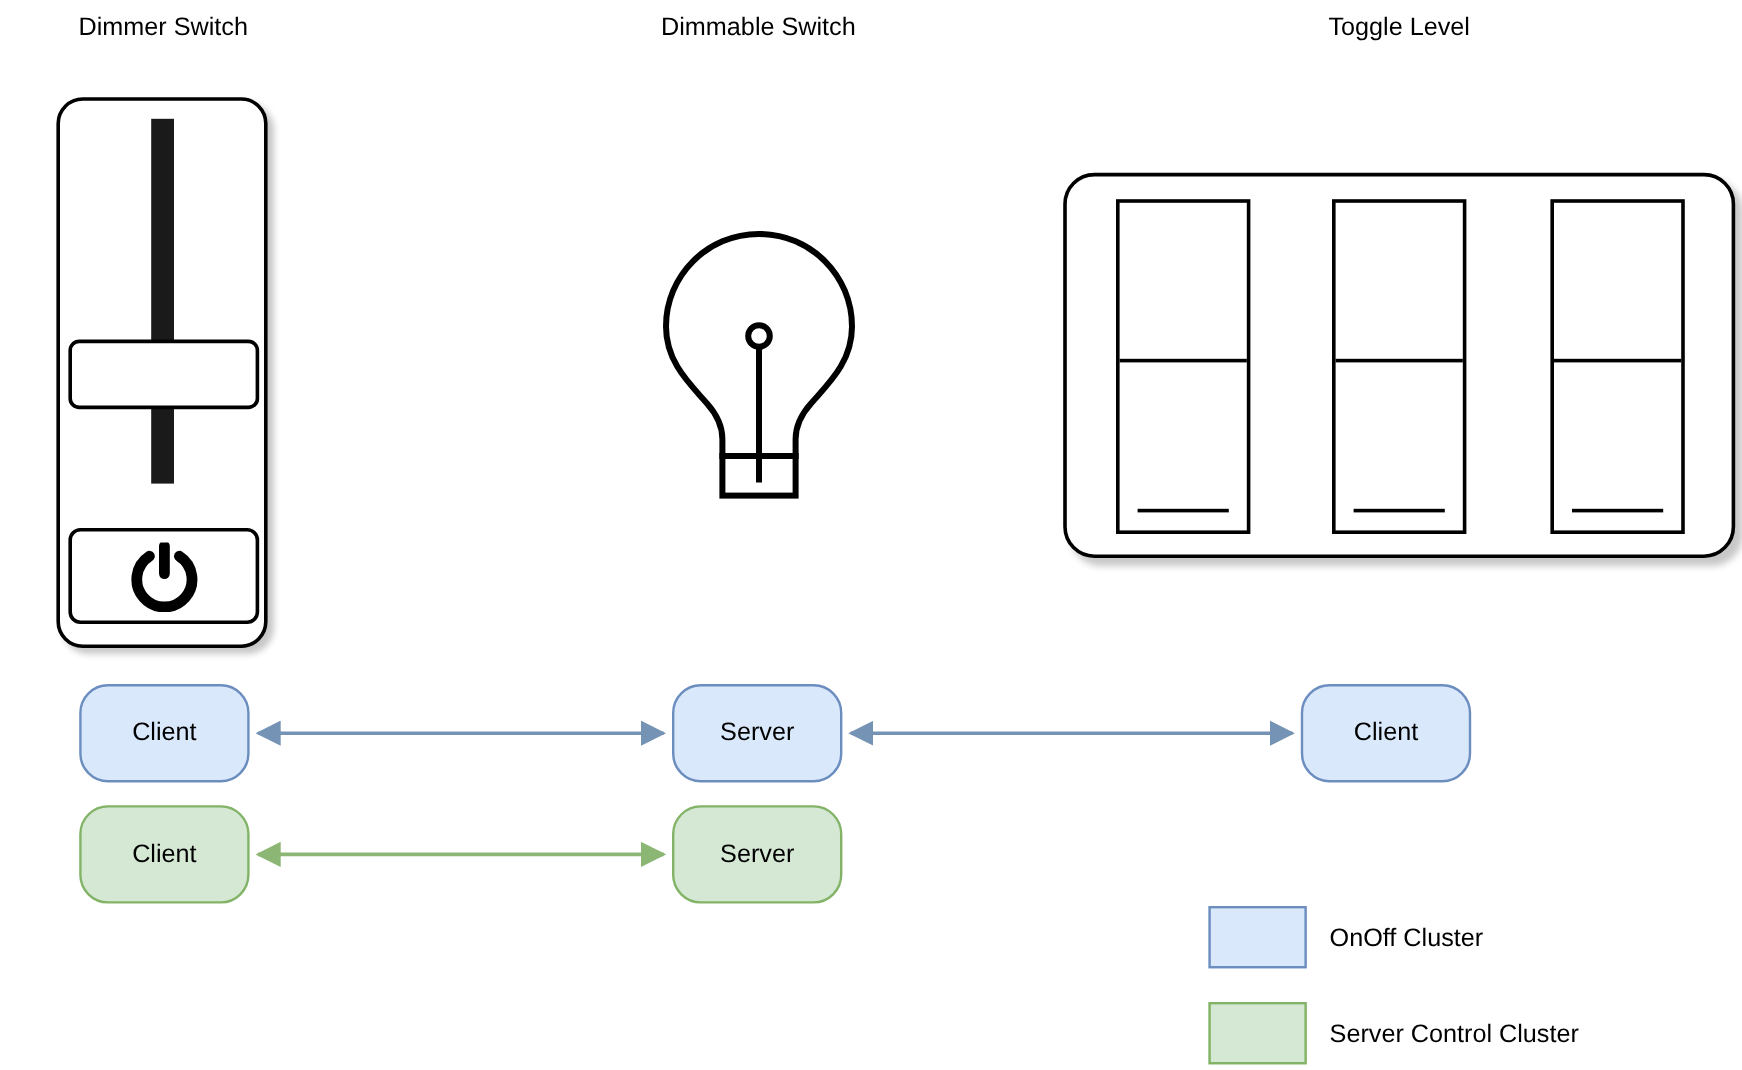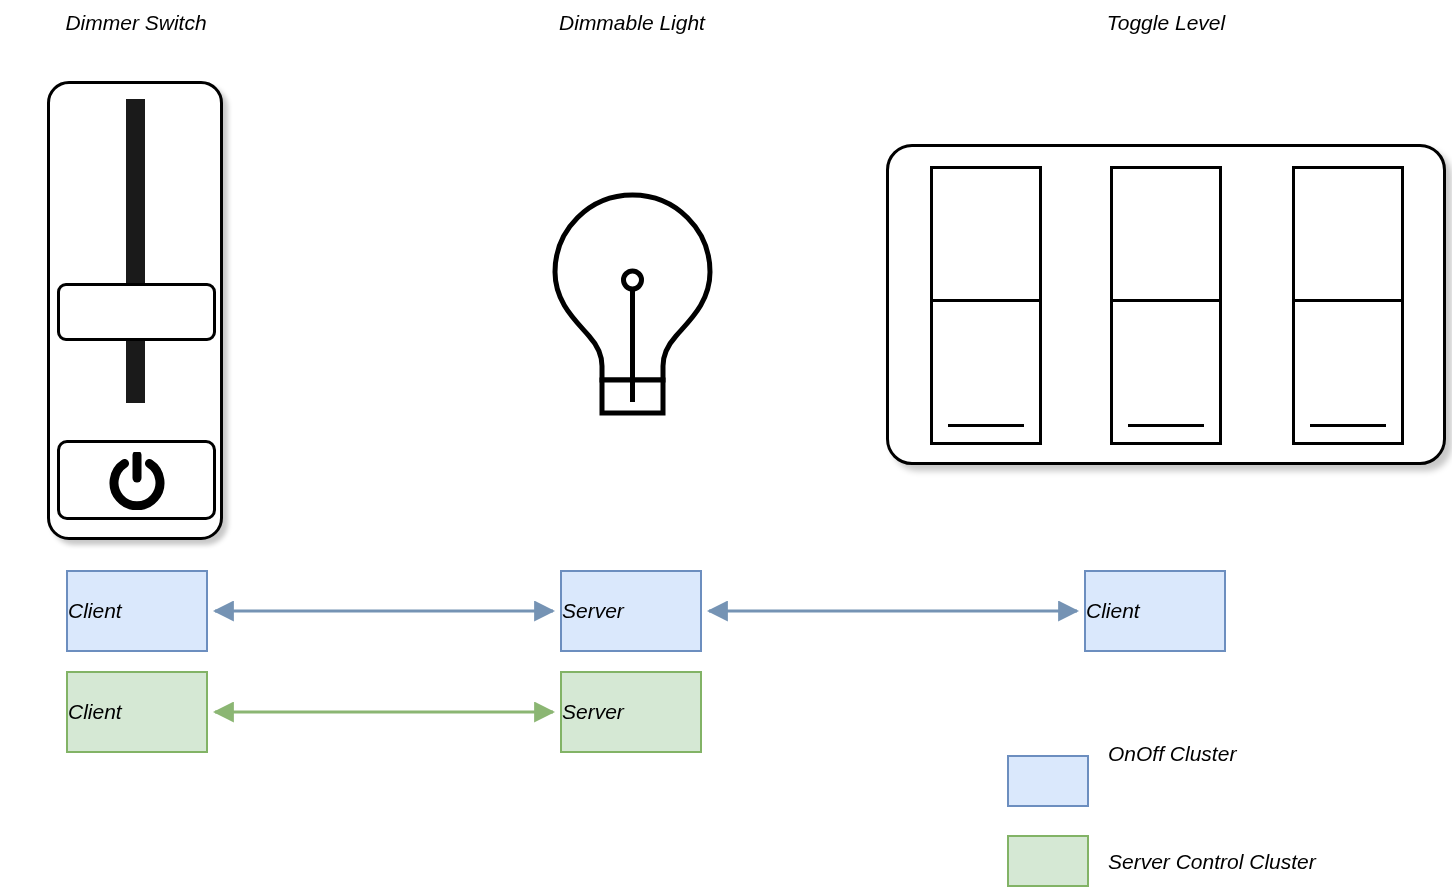--- a/index.html
+++ b/index.html
@@ -10,21 +10,20 @@
   body {
     font-family: "Liberation Sans", sans-serif;
     color: #000000;
   }
   #canvas {
     position: relative;
     width: 1452px;
     height: 892px;
     overflow: hidden;
     background: #ffffff;
-    font-style: italic;
   }
 
   
   .col-title {
     position: absolute;
     font-size: 21px;
     line-height: 26px;
     color: #000;
     white-space: nowrap;
     text-align: center;
@@ -132,24 +131,25 @@
     height: 0;
     border-top: 3px solid #000;
   }
 
   
   .cbox {
     position: absolute;
     box-sizing: border-box;
     display: flex;
     align-items: center;
-    justify-content: flex-start;
+    justify-content: center;
     font-size: 21px;
     line-height: 24px;
     color: #000;
+    border-radius: 24px;
   }
   .cbox.blue {
     background: #dae8fc;
     border: 2px solid #6c8ebf;
   }
   .cbox.green {
     background: #d5e8d4;
     border: 2px solid #82b366;
   }
 
@@ -185,21 +185,21 @@
     color: #000;
     white-space: nowrap;
   }
 </style>
 </head>
 <body>
 
 <div id="canvas">
 
   <div class="col-title" style="left:136px; top:10px;">Dimmer Switch</div>
-  <div class="col-title" style="left:632px; top:10px;">Dimmable Light</div>
+  <div class="col-title" style="left:632px; top:10px;">Dimmable Switch</div>
   <div class="col-title" style="left:1166px; top:10px;">Toggle Level</div>
 
   <div class="dimmer-body"></div>
   <div class="dimmer-track"></div>
   <div class="dimmer-knob"></div>
   <div class="dimmer-power-btn"></div>
   <svg class="power-glyph" viewBox="0 0 62 58">
     <path d="M 18.5 11.5 A 23 23 0 1 0 43.5 11.5" fill="none" stroke="#000" stroke-width="9" stroke-linecap="round"></path>
     <line x1="31" y1="3" x2="31" y2="26" stroke="#000" stroke-width="9" stroke-linecap="round"></line>
   </svg>
@@ -264,18 +264,18 @@
     <span>Client</span>
   </div>
   <div class="cbox green" style="left:66px; top:671px; width:142px; height:82px;">
     <span>Client</span>
   </div>
   <div class="cbox green" style="left:560px; top:671px; width:142px; height:82px;">
     <span>Server</span>
   </div>
 
   <div class="legend-swatch blue" style="left:1007px; top:755px;"></div>
-  <div class="legend-label" style="left:1108px; top:741px;">OnOff Cluster</div>
+  <div class="legend-label" style="left:1108px; top:769px;">OnOff Cluster</div>
 
   <div class="legend-swatch green" style="left:1007px; top:835px;"></div>
   <div class="legend-label" style="left:1108px; top:849px;">Server Control Cluster</div>
 
 </div>
 
 </body></html>

